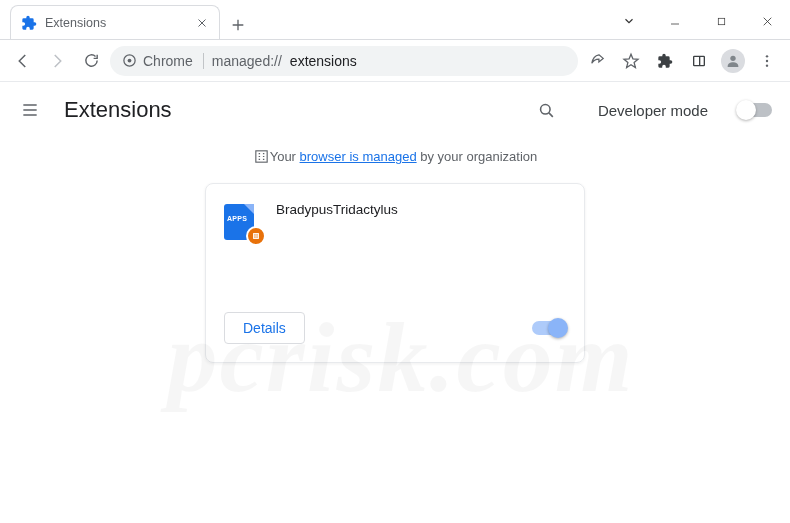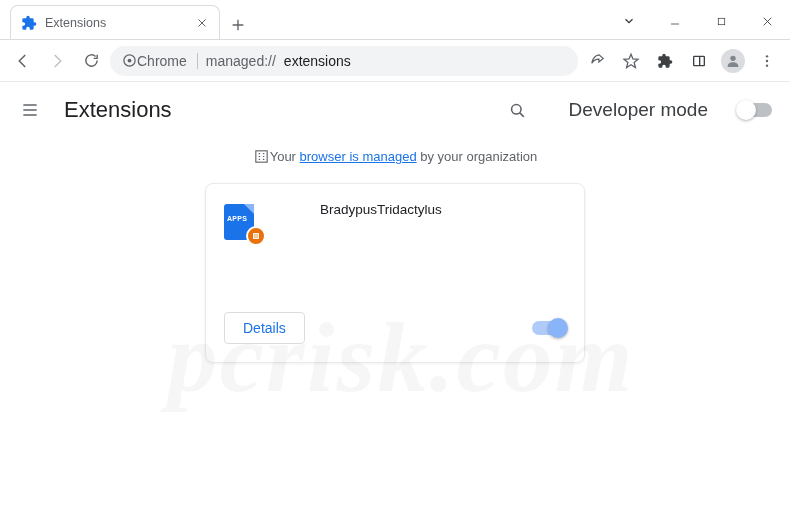--- a/index.html
+++ b/index.html
@@ -15,49 +15,49 @@
   .winctrls { margin-left: auto; display: flex; }
   .winbtn { width: 46px; height: 36px; display: flex; align-items: center; justify-content: center; color: #333; }
   
   
   .toolbar { height: 42px; display: flex; align-items: center; padding: 0 8px; gap: 4px; border-bottom: 1px solid #e8eaed; }
   .navbtn { width: 30px; height: 30px; border-radius: 50%; display: flex; align-items: center; justify-content: center; color: #5f6368; }
   .navbtn.disabled { color: #bdc1c6; }
   .omnibox { flex: 1; display: flex; align-items: center; gap: 8px; background: #f1f3f4; border-radius: 16px; height: 30px; padding: 0 12px; font-size: 14px; color: #5f6368; }
   .omnibox .domain { color: #5f6368; }
   .omnibox .path { color: #202124; }
-  .omnibox .chrome-chip { display: flex; align-items: center; color: #5f6368; padding-right: 10px; border-right: 1px solid #c1c4c7; }
+  .omnibox .chrome-chip { display: flex; align-items: center; gap: 6px; color: #5f6368; padding-right: 10px; border-right: 1px solid #c1c4c7; }
   .right-icons { display: flex; gap: 4px; align-items: center; }
   .ricon { width: 30px; height: 30px; display: flex; align-items: center; justify-content: center; color: #5f6368; }
   .avatar { width: 24px; height: 24px; border-radius: 50%; background: #dadce0; display: flex; align-items: center; justify-content: center; }
   
   
   .page-header { height: 56px; display: flex; align-items: center; padding: 0 18px; gap: 22px; }
   .hamburger { width: 24px; height: 24px; display:flex; align-items:center; justify-content:center; color:#5f6368; }
   .page-title { font-size: 22px; color: #202124; font-weight: 400; }
   .header-spacer { flex: 1; }
   .search-icon { color: #5f6368; }
-  .devmode { font-size: 19px; color: #3c4043; margin: 0 8px 0 14px; }
+  .devmode { font-size: 15px; color: #3c4043; margin: 0 8px 0 14px; }
   .switch { width: 34px; height: 14px; background: #bdc1c6; border-radius: 8px; position: relative; }
   .switch::after { content: ""; position: absolute; left: -2px; top: -3px; width: 20px; height: 20px; border-radius: 50%; background: #fff; box-shadow: 0 1px 3px rgba(0,0,0,.3); }
   
   
   .managed { display: flex; justify-content: center; align-items: center; font-size: 13px; color: #5f6368; padding: 10px 0 18px; }
   .managed a { color: #1a73e8; text-decoration: underline; }
   
   
   .card-wrap { display: flex; justify-content: center; }
   .card { width: 380px; border: 1px solid #e8eaed; border-radius: 8px; box-shadow: 0 1px 3px rgba(60,64,67,.08); padding: 18px; }
   .card-top { display: flex; gap: 16px; min-height: 70px; }
   .ext-icon { width: 36px; height: 36px; position: relative; margin-top: 2px; }
   .ext-icon .doc { width: 30px; height: 36px; background: #1a73e8; border-radius: 3px; position: relative; }
   .ext-icon .corner { position: absolute; right: 6px; top: 0; width: 0; height: 0; border-left: 10px solid transparent; border-top: 10px solid #8ab4f8; }
   .ext-icon .apps-label { position: absolute; bottom: 18px; left: 3px; color: #fff; font-size: 7px; font-weight: 600; letter-spacing: .3px; }
   .ext-icon .badge { position: absolute; bottom: -6px; right: -6px; width: 20px; height: 20px; border-radius: 50%; background: #e8710a; border: 2px solid #fff; display: flex; align-items: center; justify-content: center; }
-  .ext-name { font-size: 13.5px; color: #202124; margin-left: 44px; }
+  .ext-name { font-size: 13.5px; color: #202124; }
   .card-bottom { display: flex; align-items: center; margin-top: 40px; gap: 0; }
   .details-btn { padding: 7px 18px; border: 1px solid #dadce0; border-radius: 4px; color: #1a73e8; font-size: 14px; background: #fff; cursor: pointer; }
   .flex1 { flex: 1; }
   .toggle-on { width: 34px; height: 14px; background: #aecbfa; border-radius: 8px; position: relative; }
   .toggle-on::after { content: ""; position: absolute; right: -2px; top: -3px; width: 20px; height: 20px; border-radius: 50%; background: #8ab4f8; box-shadow: 0 1px 3px rgba(0,0,0,.3); }
   
   svg { display: block; }
   
   
   .wm { position: absolute; left: 12px; right: 0; top: 300px; text-align: center; font-size: 100px; font-style: italic; font-weight: 700; color: rgba(0,0,0,0.035); letter-spacing: 2px; pointer-events: none; font-family: Georgia, serif; }

